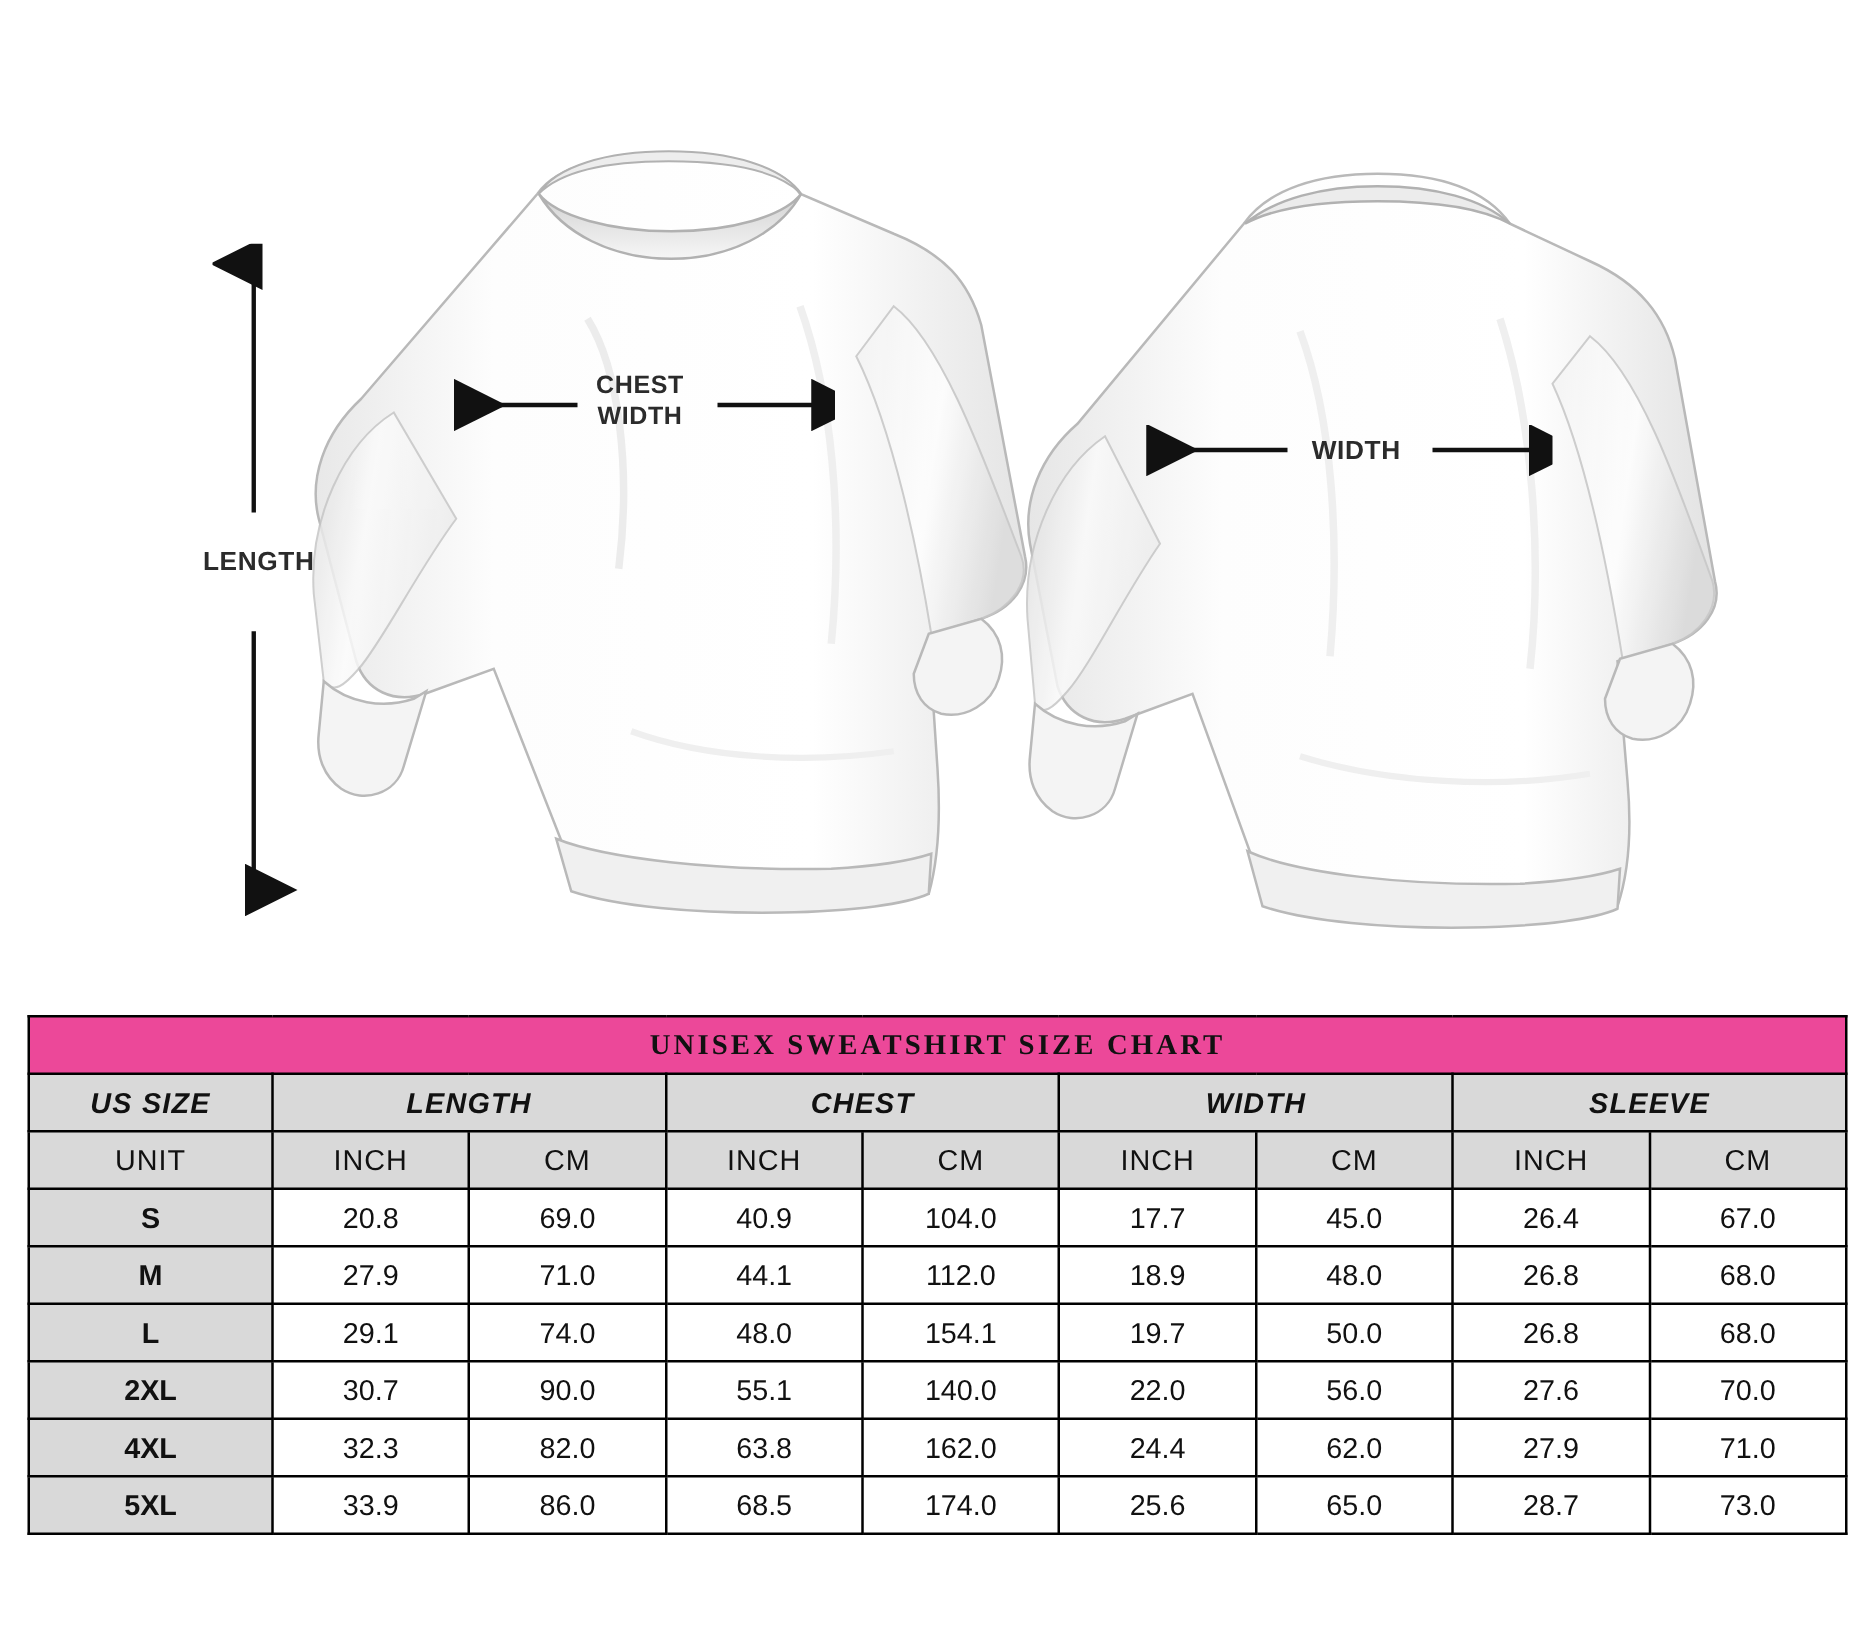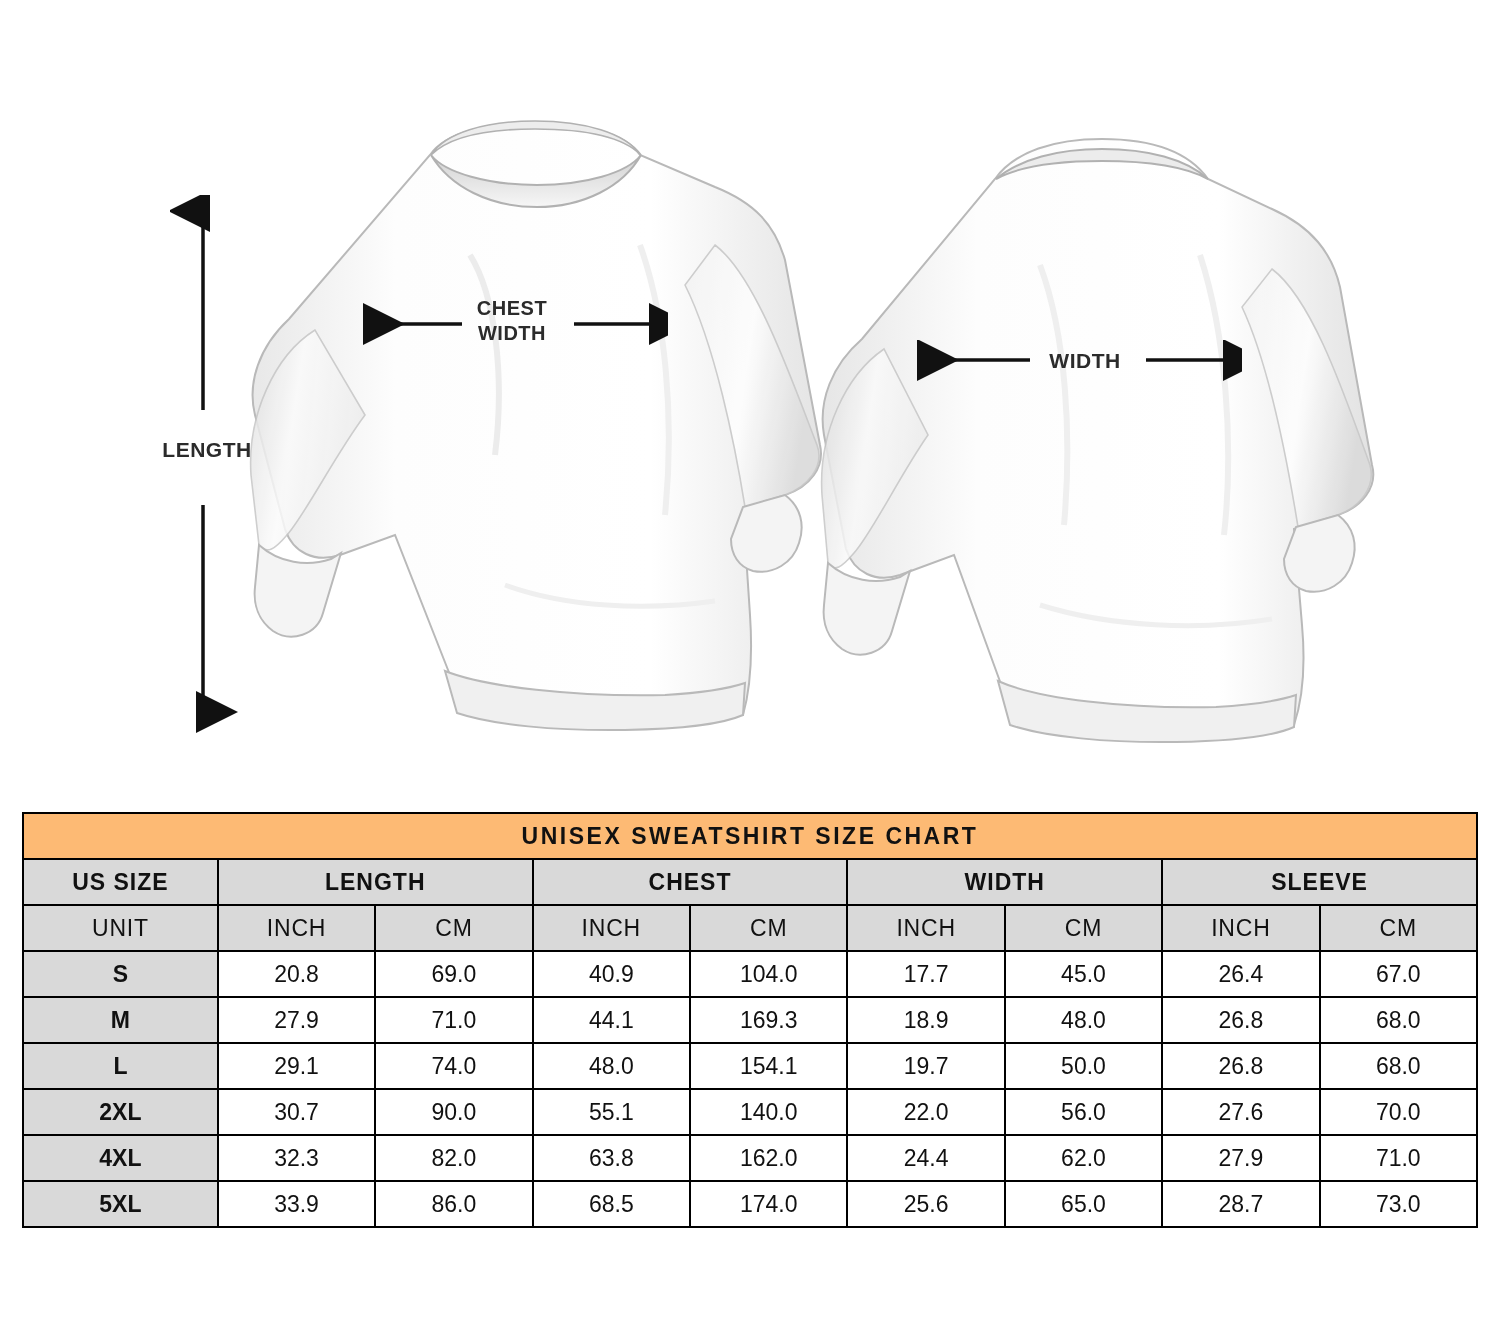--- a/index.html
+++ b/index.html
@@ -77,33 +77,35 @@
     border: 2px solid #000000;
     text-align: center;
     vertical-align: middle;
     font-size: 23px;
     color: #111111;
     height: 40px;
     padding: 2px 0;
   }
 
   .title-cell {
-    background: #fdba74;
+    background: #ec4899;
     font-size: 28px;
     font-weight: bold;
     letter-spacing: 2.5px;
     height: 48px;
+    font-family: Liberation Serif, serif;
   }
 
   .hdr {
     background: #d9d9d9;
     font-weight: bold;
     font-size: 25px;
     letter-spacing: 1px;
     height: 44px;
+    font-style: italic;
   }
 
   .subhdr {
     background: #d9d9d9;
     font-weight: normal;
     font-size: 24px;
     letter-spacing: 0.8px;
     height: 42px;
   }
 
@@ -353,21 +355,21 @@
         <td class="val-cell">17.7</td>
         <td class="val-cell">45.0</td>
         <td class="val-cell">26.4</td>
         <td class="val-cell">67.0</td>
       </tr>
       <tr>
         <td class="size-cell">M</td>
         <td class="val-cell">27.9</td>
         <td class="val-cell">71.0</td>
         <td class="val-cell">44.1</td>
-        <td class="val-cell">169.3</td>
+        <td class="val-cell">112.0</td>
         <td class="val-cell">18.9</td>
         <td class="val-cell">48.0</td>
         <td class="val-cell">26.8</td>
         <td class="val-cell">68.0</td>
       </tr>
       <tr>
         <td class="size-cell">L</td>
         <td class="val-cell">29.1</td>
         <td class="val-cell">74.0</td>
         <td class="val-cell">48.0</td>

